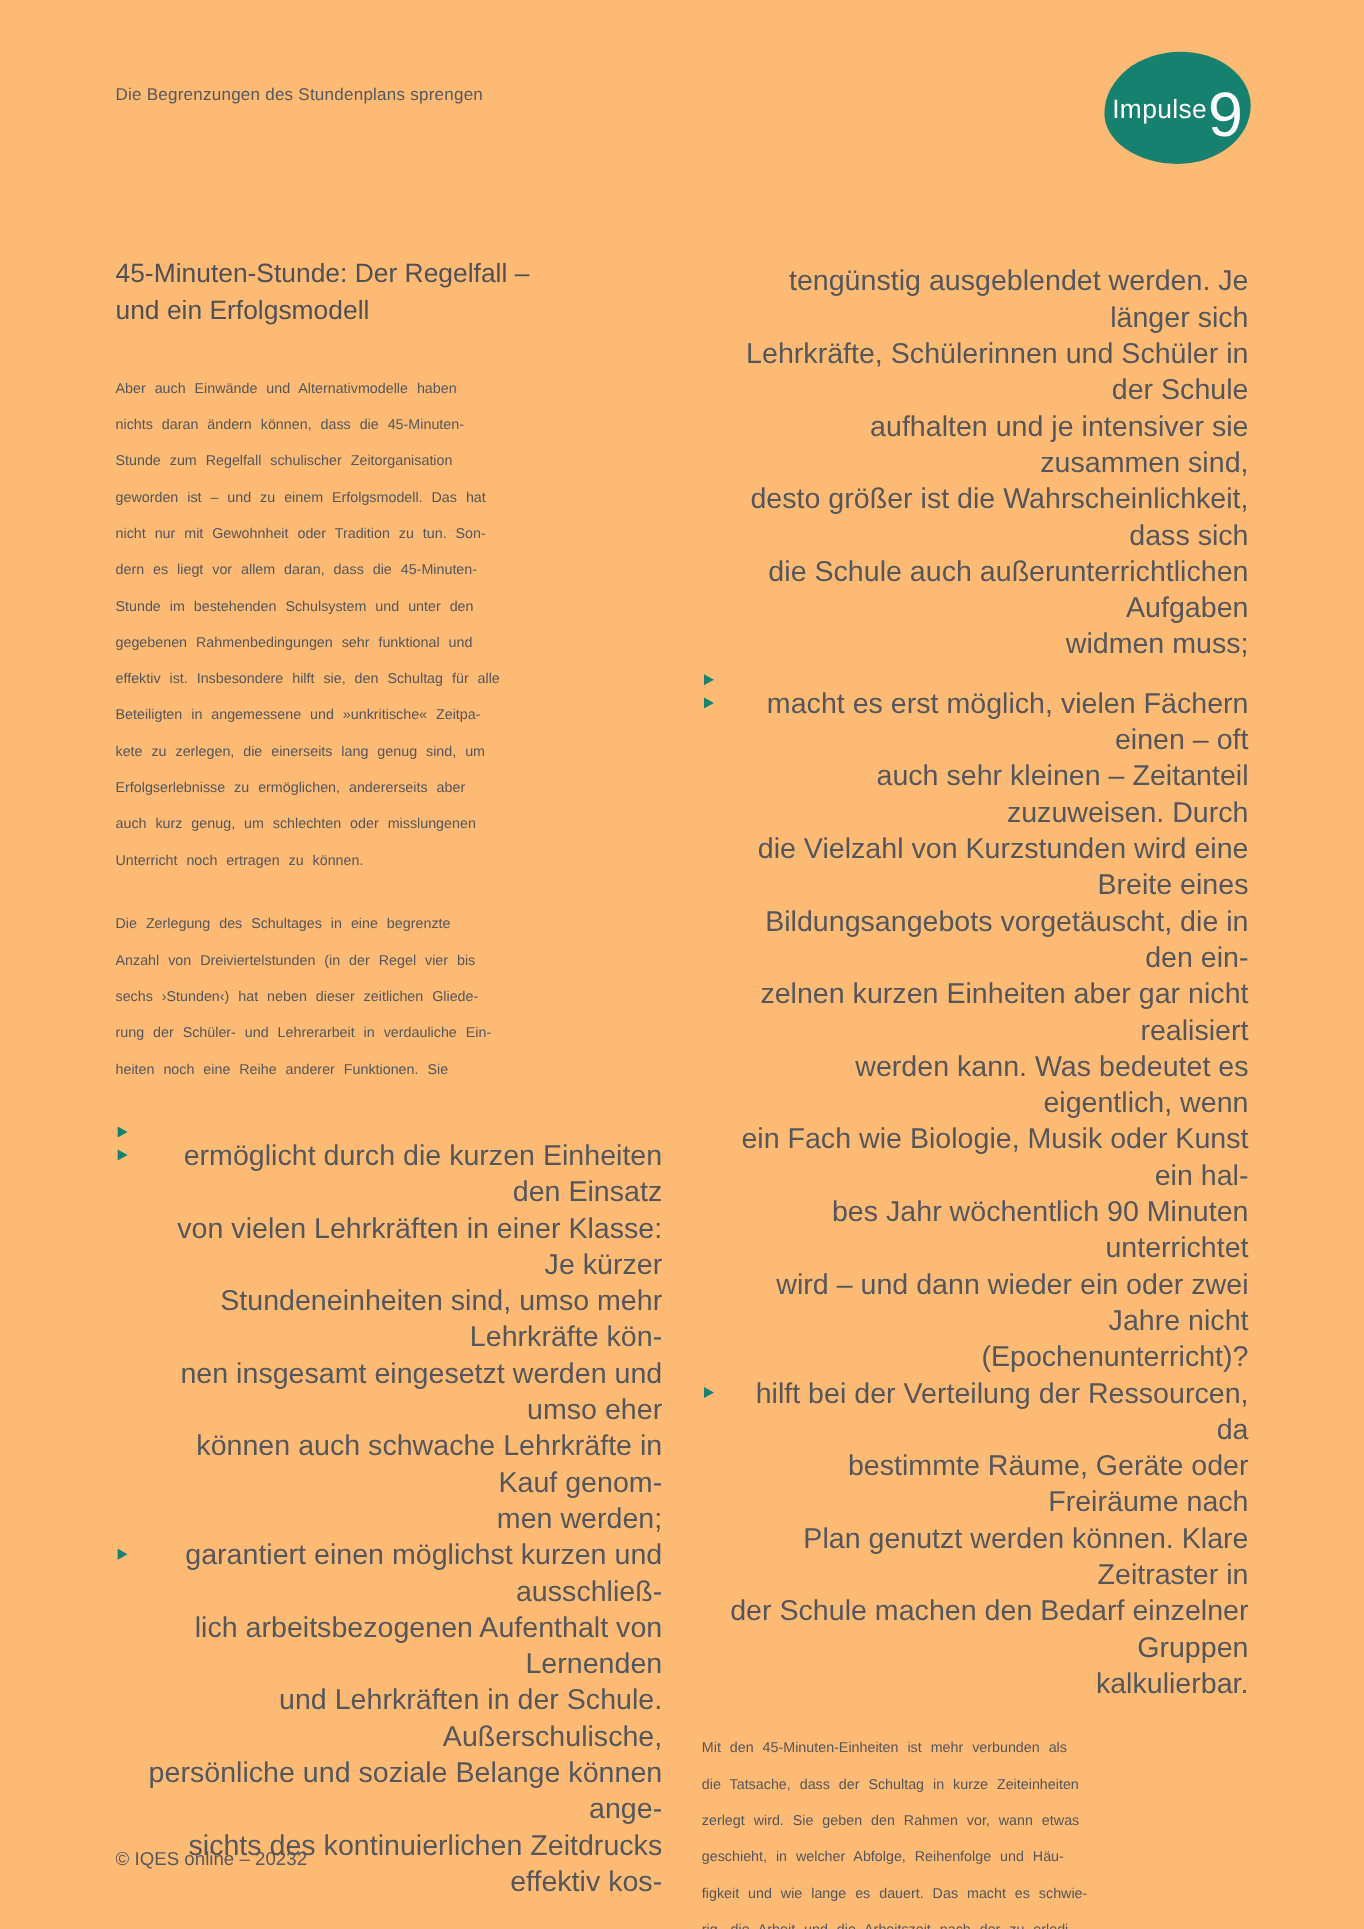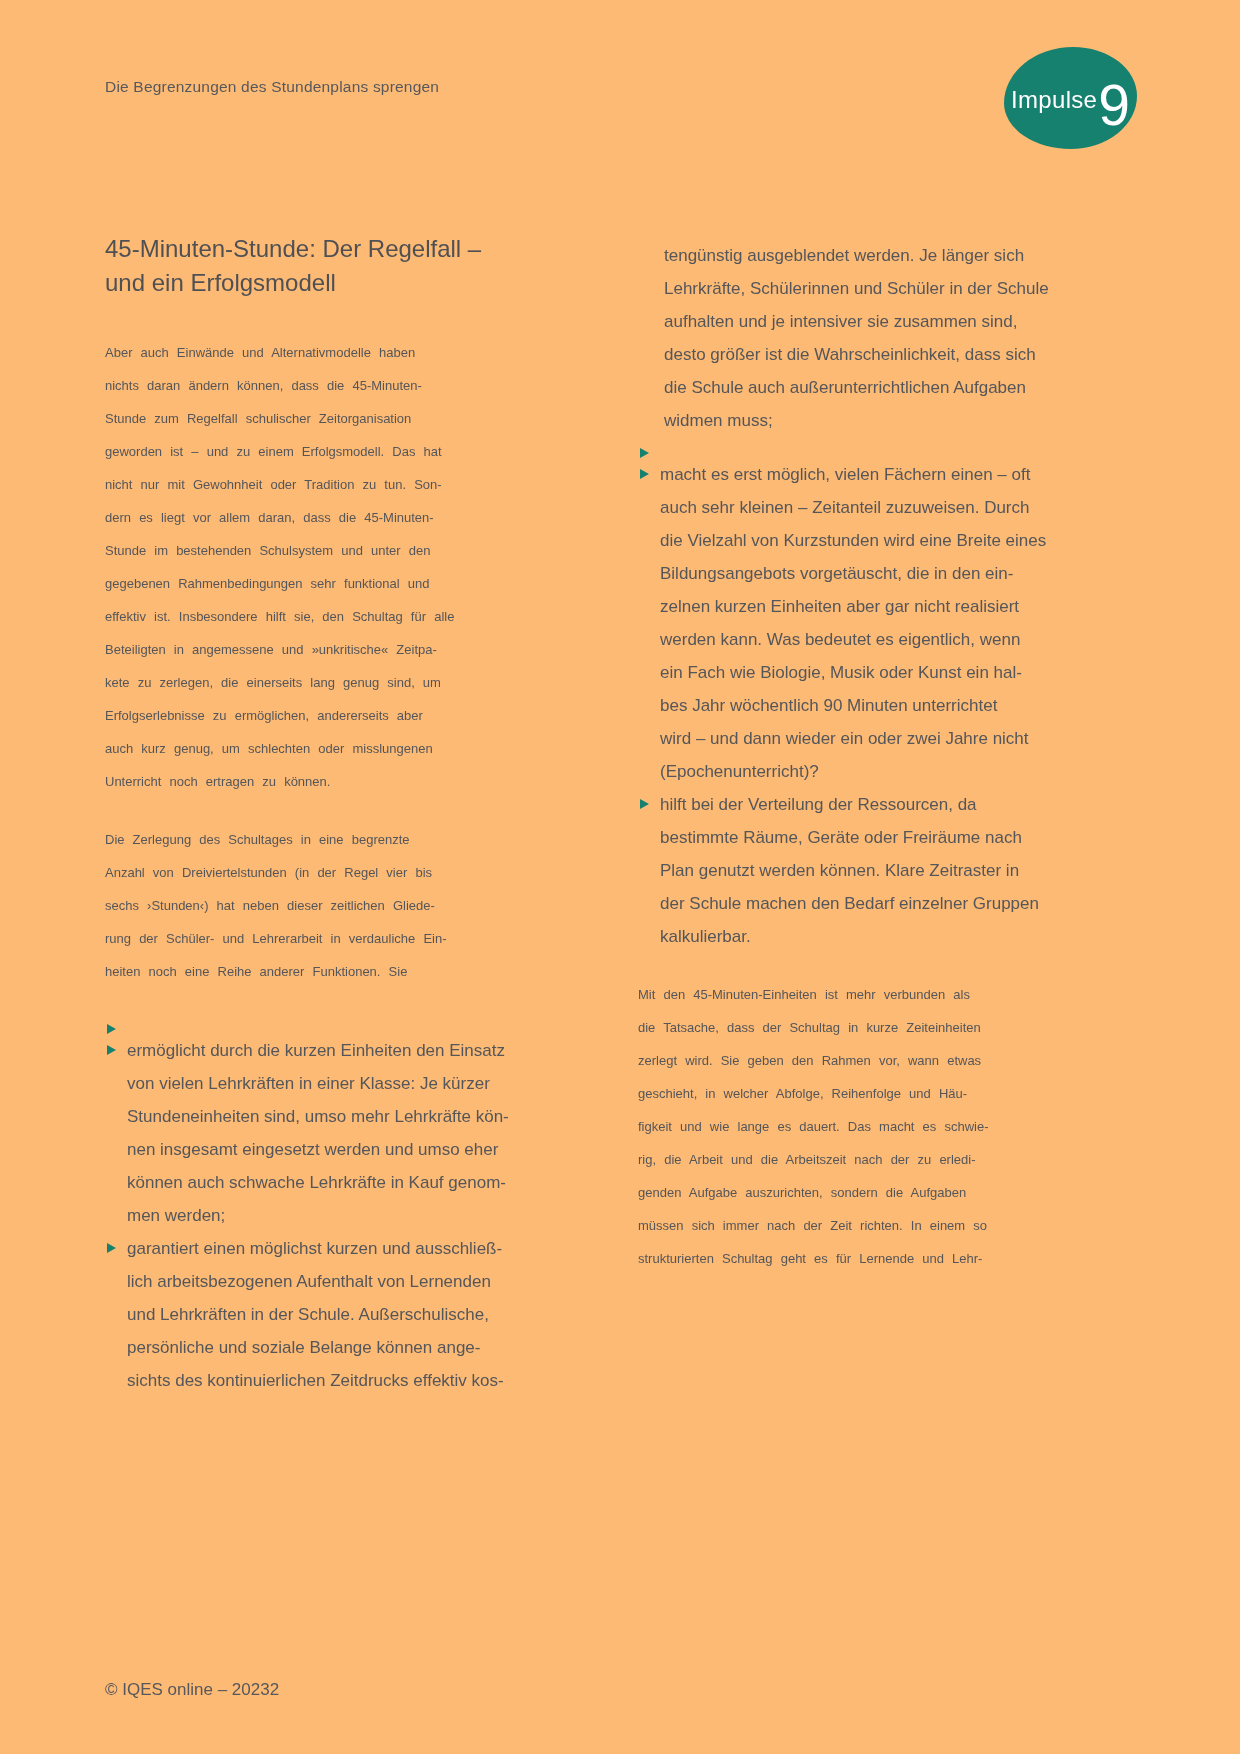--- a/index.html
+++ b/index.html
@@ -45,21 +45,21 @@
   .justified{word-spacing:4.5px;}
   .bullets{list-style:none;margin:25px 0 0 0;padding:0;}
   .col-right .bullets{margin-top:0;}
   .bullet{display:flex;align-items:flex-start;margin:0;}
   .tri{
     flex:0 0 auto;width:0;height:0;margin:11px 11px 0 2px;
     border-left:9px solid #17816f;
     border-top:5.5px solid transparent;
     border-bottom:5.5px solid transparent;
   }
-  .btxt{font-size:17px;line-height:33px;white-space:pre-line;}
+  .btxt{font-size:26px;line-height:33px;white-space:pre-line;text-align:right;}
   .continuation{padding-left:26px;margin:0;}
   .closing{margin:25px 0 0 0;}
   .footer{
     position:absolute;left:105px;right:110px;top:1680px;
     display:flex;justify-content:flex-start;
     font-size:17px;color:#57585c;
   }
 </style>
 </head>
 <body>

